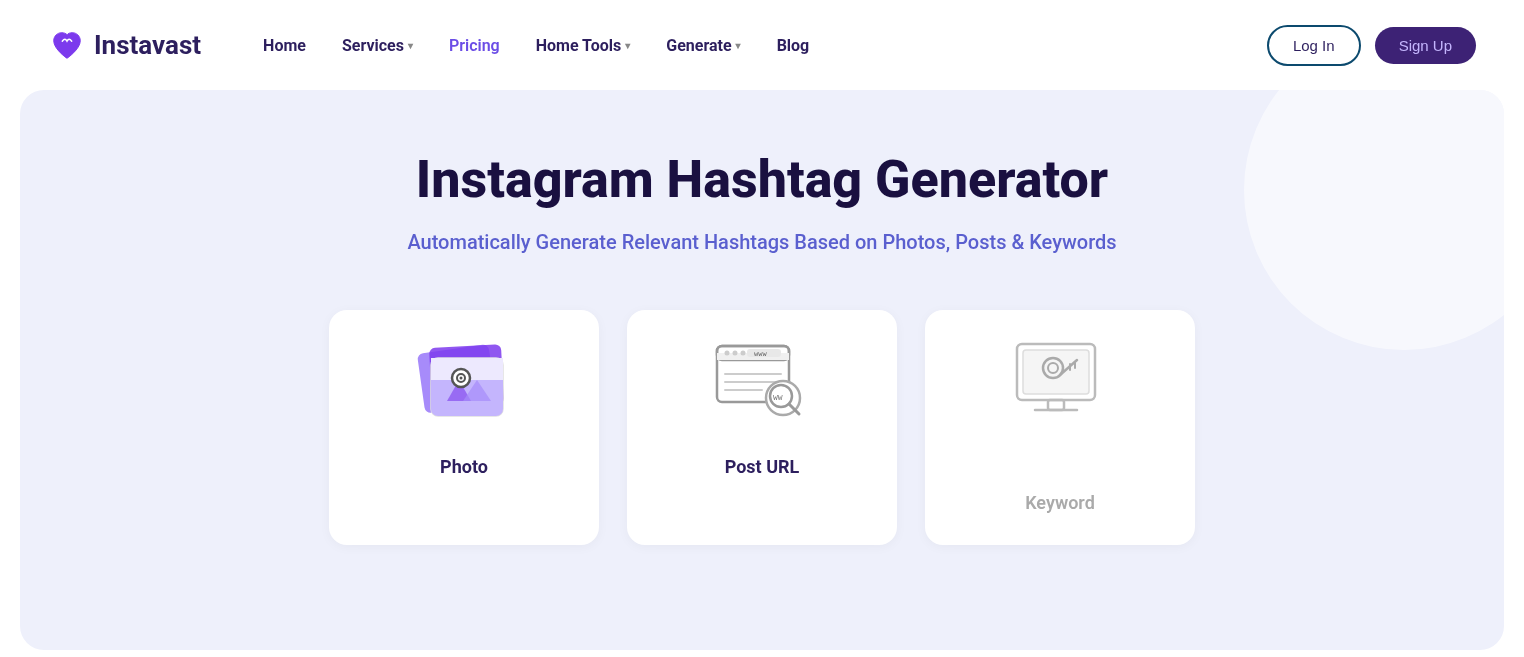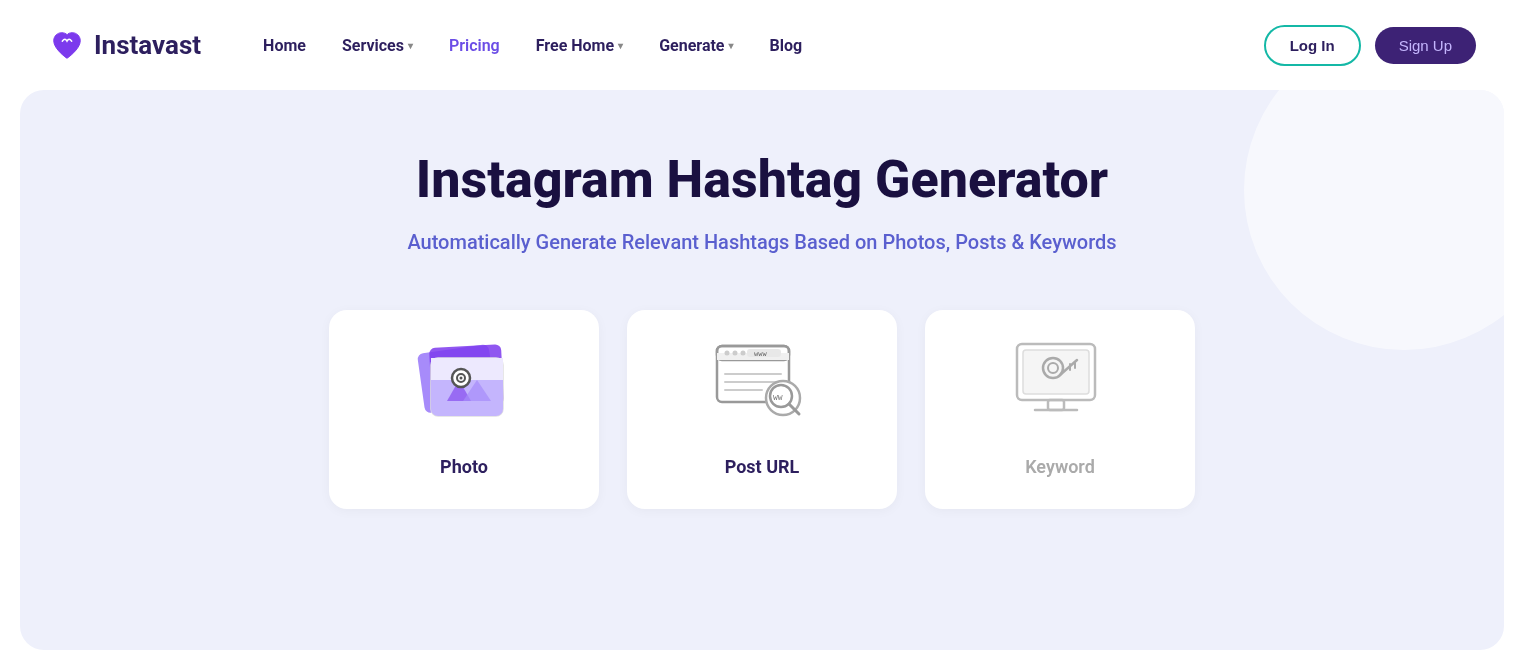--- a/index.html
+++ b/index.html
@@ -55,26 +55,26 @@
       color: #888;
     }
     .nav-actions {
       display: flex;
       align-items: center;
       gap: 14px;
       margin-left: auto;
     }
     .btn-login {
       padding: 10px 24px;
-      border: 2px solid #14b8a6;
+      border: 2px solid #0c4a6e;
       border-radius: 50px;
       background: #fff;
       color: #2d1f5e;
       font-size: 15px;
-      font-weight: 700;
+      font-weight: 400;
       cursor: pointer;
     }
     .btn-signup {
       padding: 10px 24px;
       border: none;
       border-radius: 50px;
       background: #3d2275;
       color: #c4b5fd;
       font-size: 15px;
       font-weight: 400;
@@ -150,20 +150,21 @@
       justify-content: center;
     }
     .card-label {
       font-size: 18px;
       font-weight: 700;
       color: #2d1f5e;
     }
     .card-label.muted {
       color: #aaa;
       font-weight: 600;
+      margin-top: 36px;
     }
     
     
   </style>
 </head>
 <body>
 
 <nav>
   <a class="nav-logo" href="#">
 
@@ -180,21 +181,21 @@
       <span>Home</span>
     </a>
     <a class="nav-link">
       <span>Services</span>
       <span class="chevron">▾</span>
     </a>
     <a class="nav-link active">
       <span>Pricing</span>
     </a>
     <a class="nav-link">
-      <span>Free Home</span>
+      <span>Home Tools</span>
       <span class="chevron">▾</span>
     </a>
     <a class="nav-link">
       <span>Generate</span>
       <span class="chevron">▾</span>
     </a>
     <a class="nav-link">
       <span>Blog</span>
     </a>
   </div>

